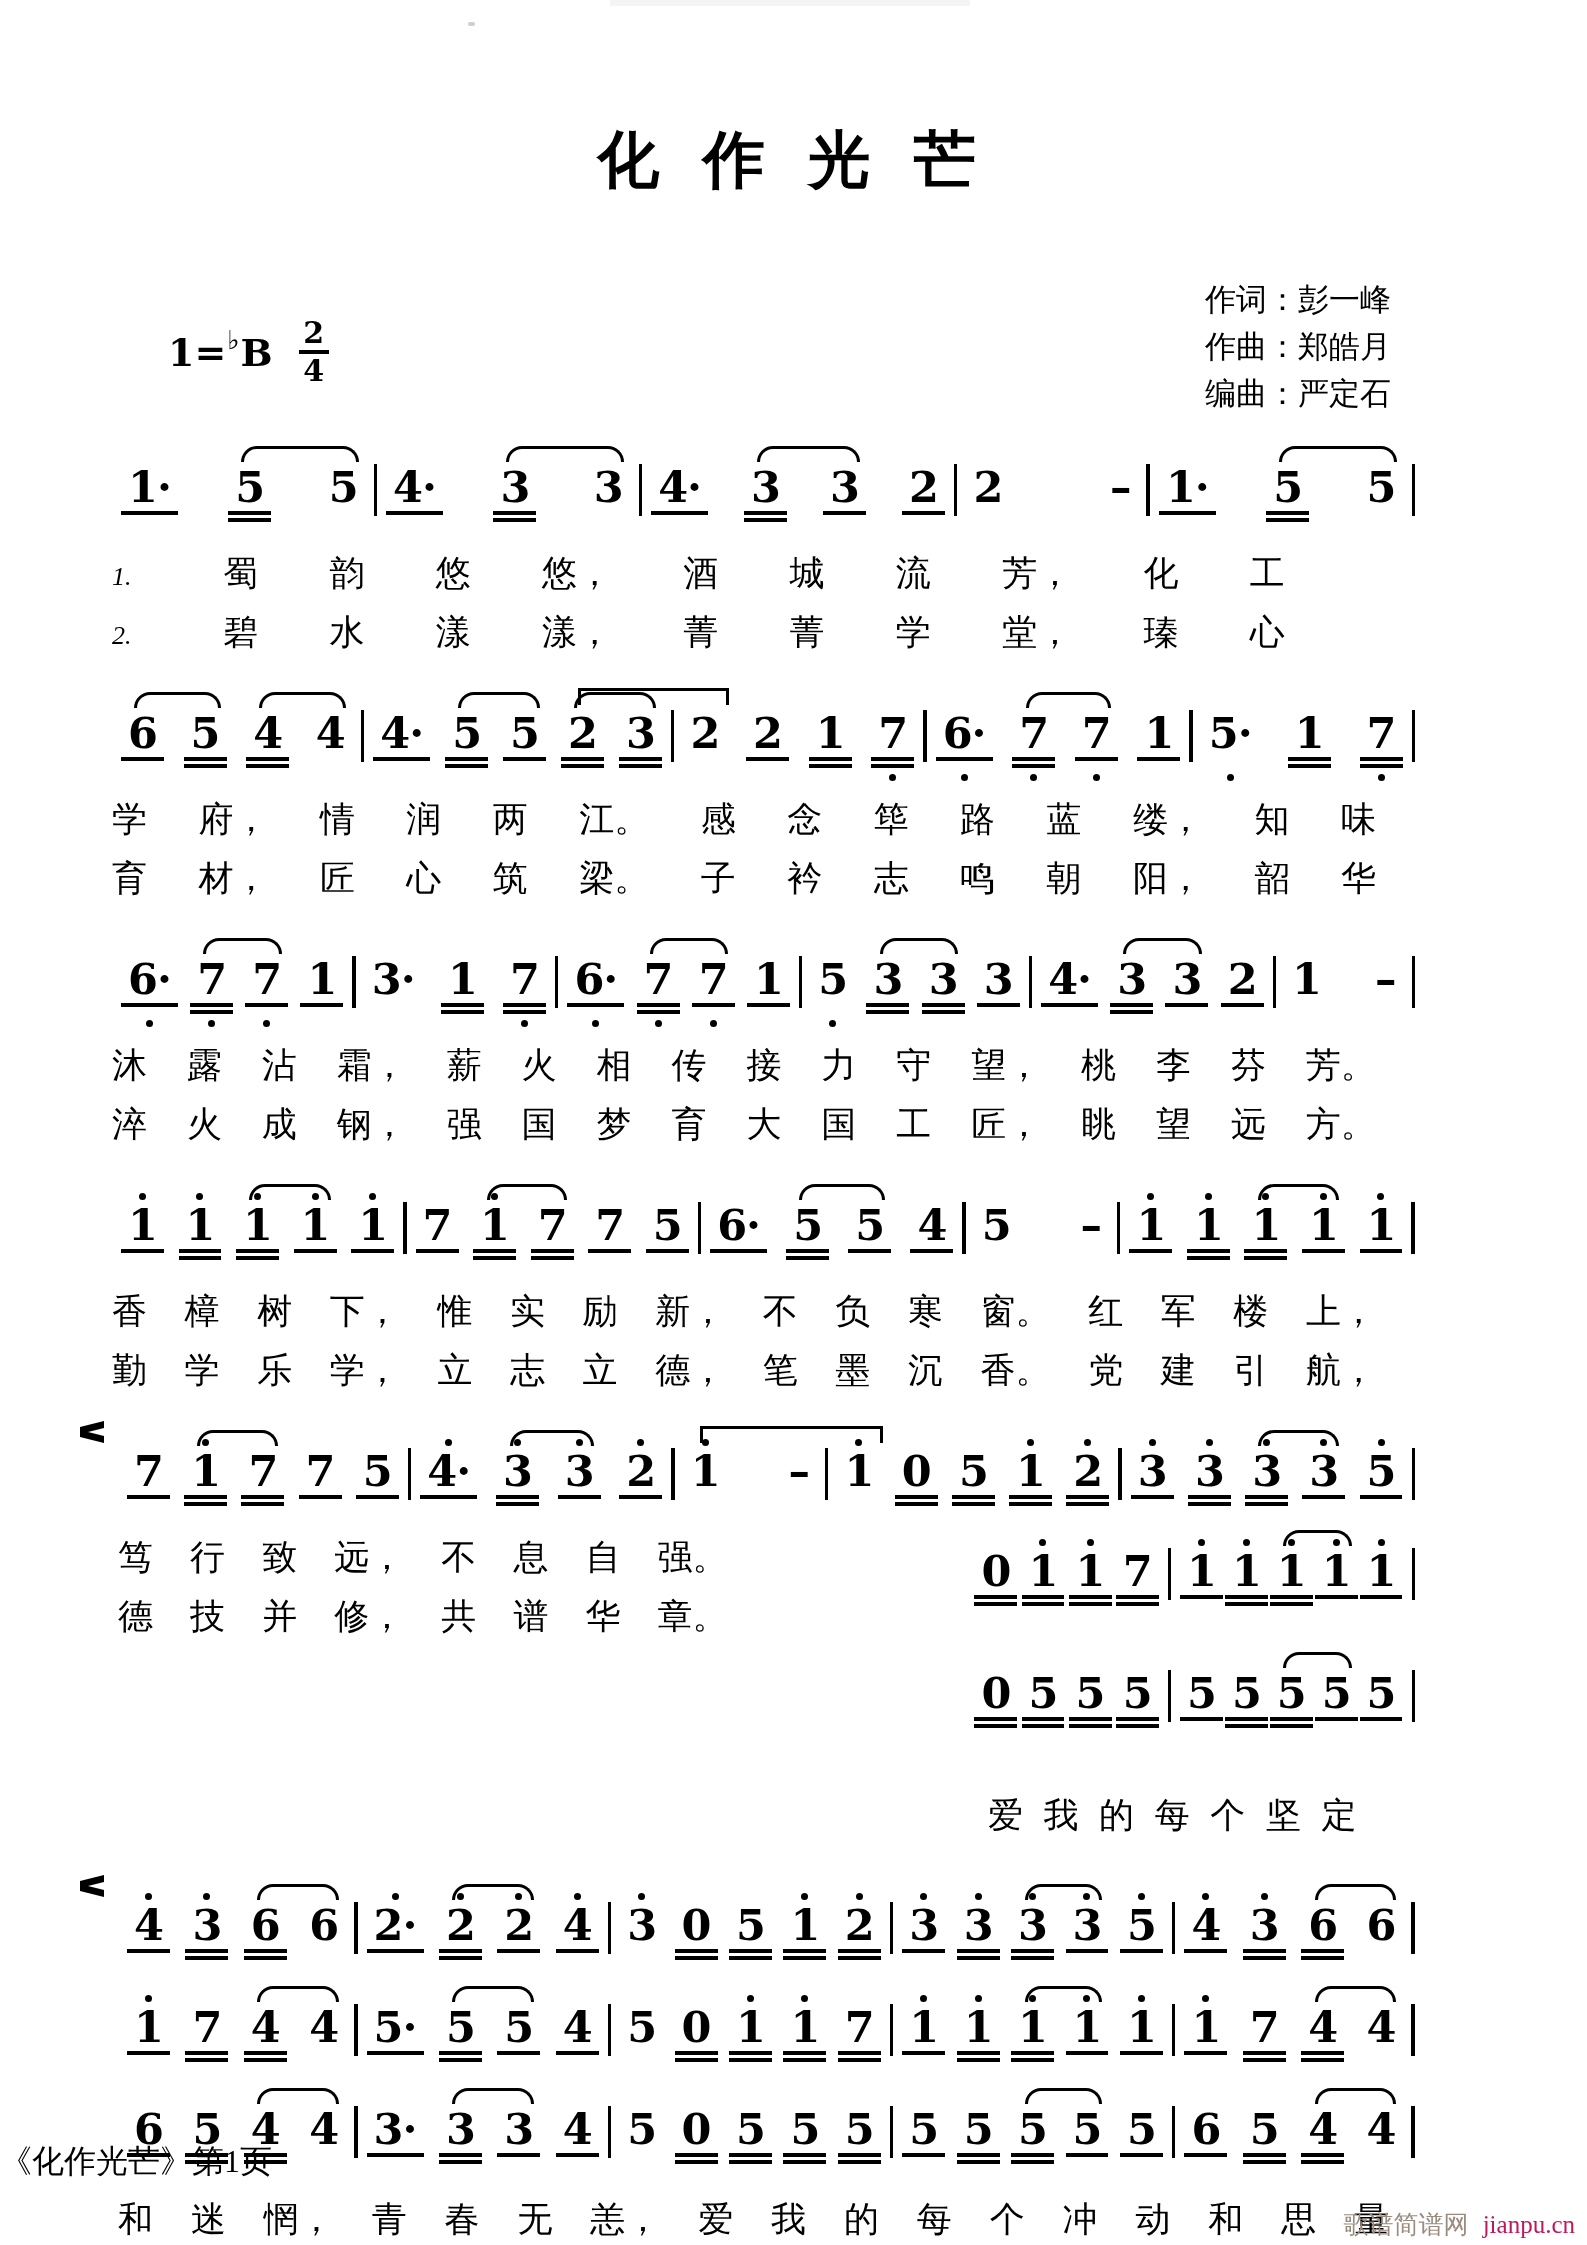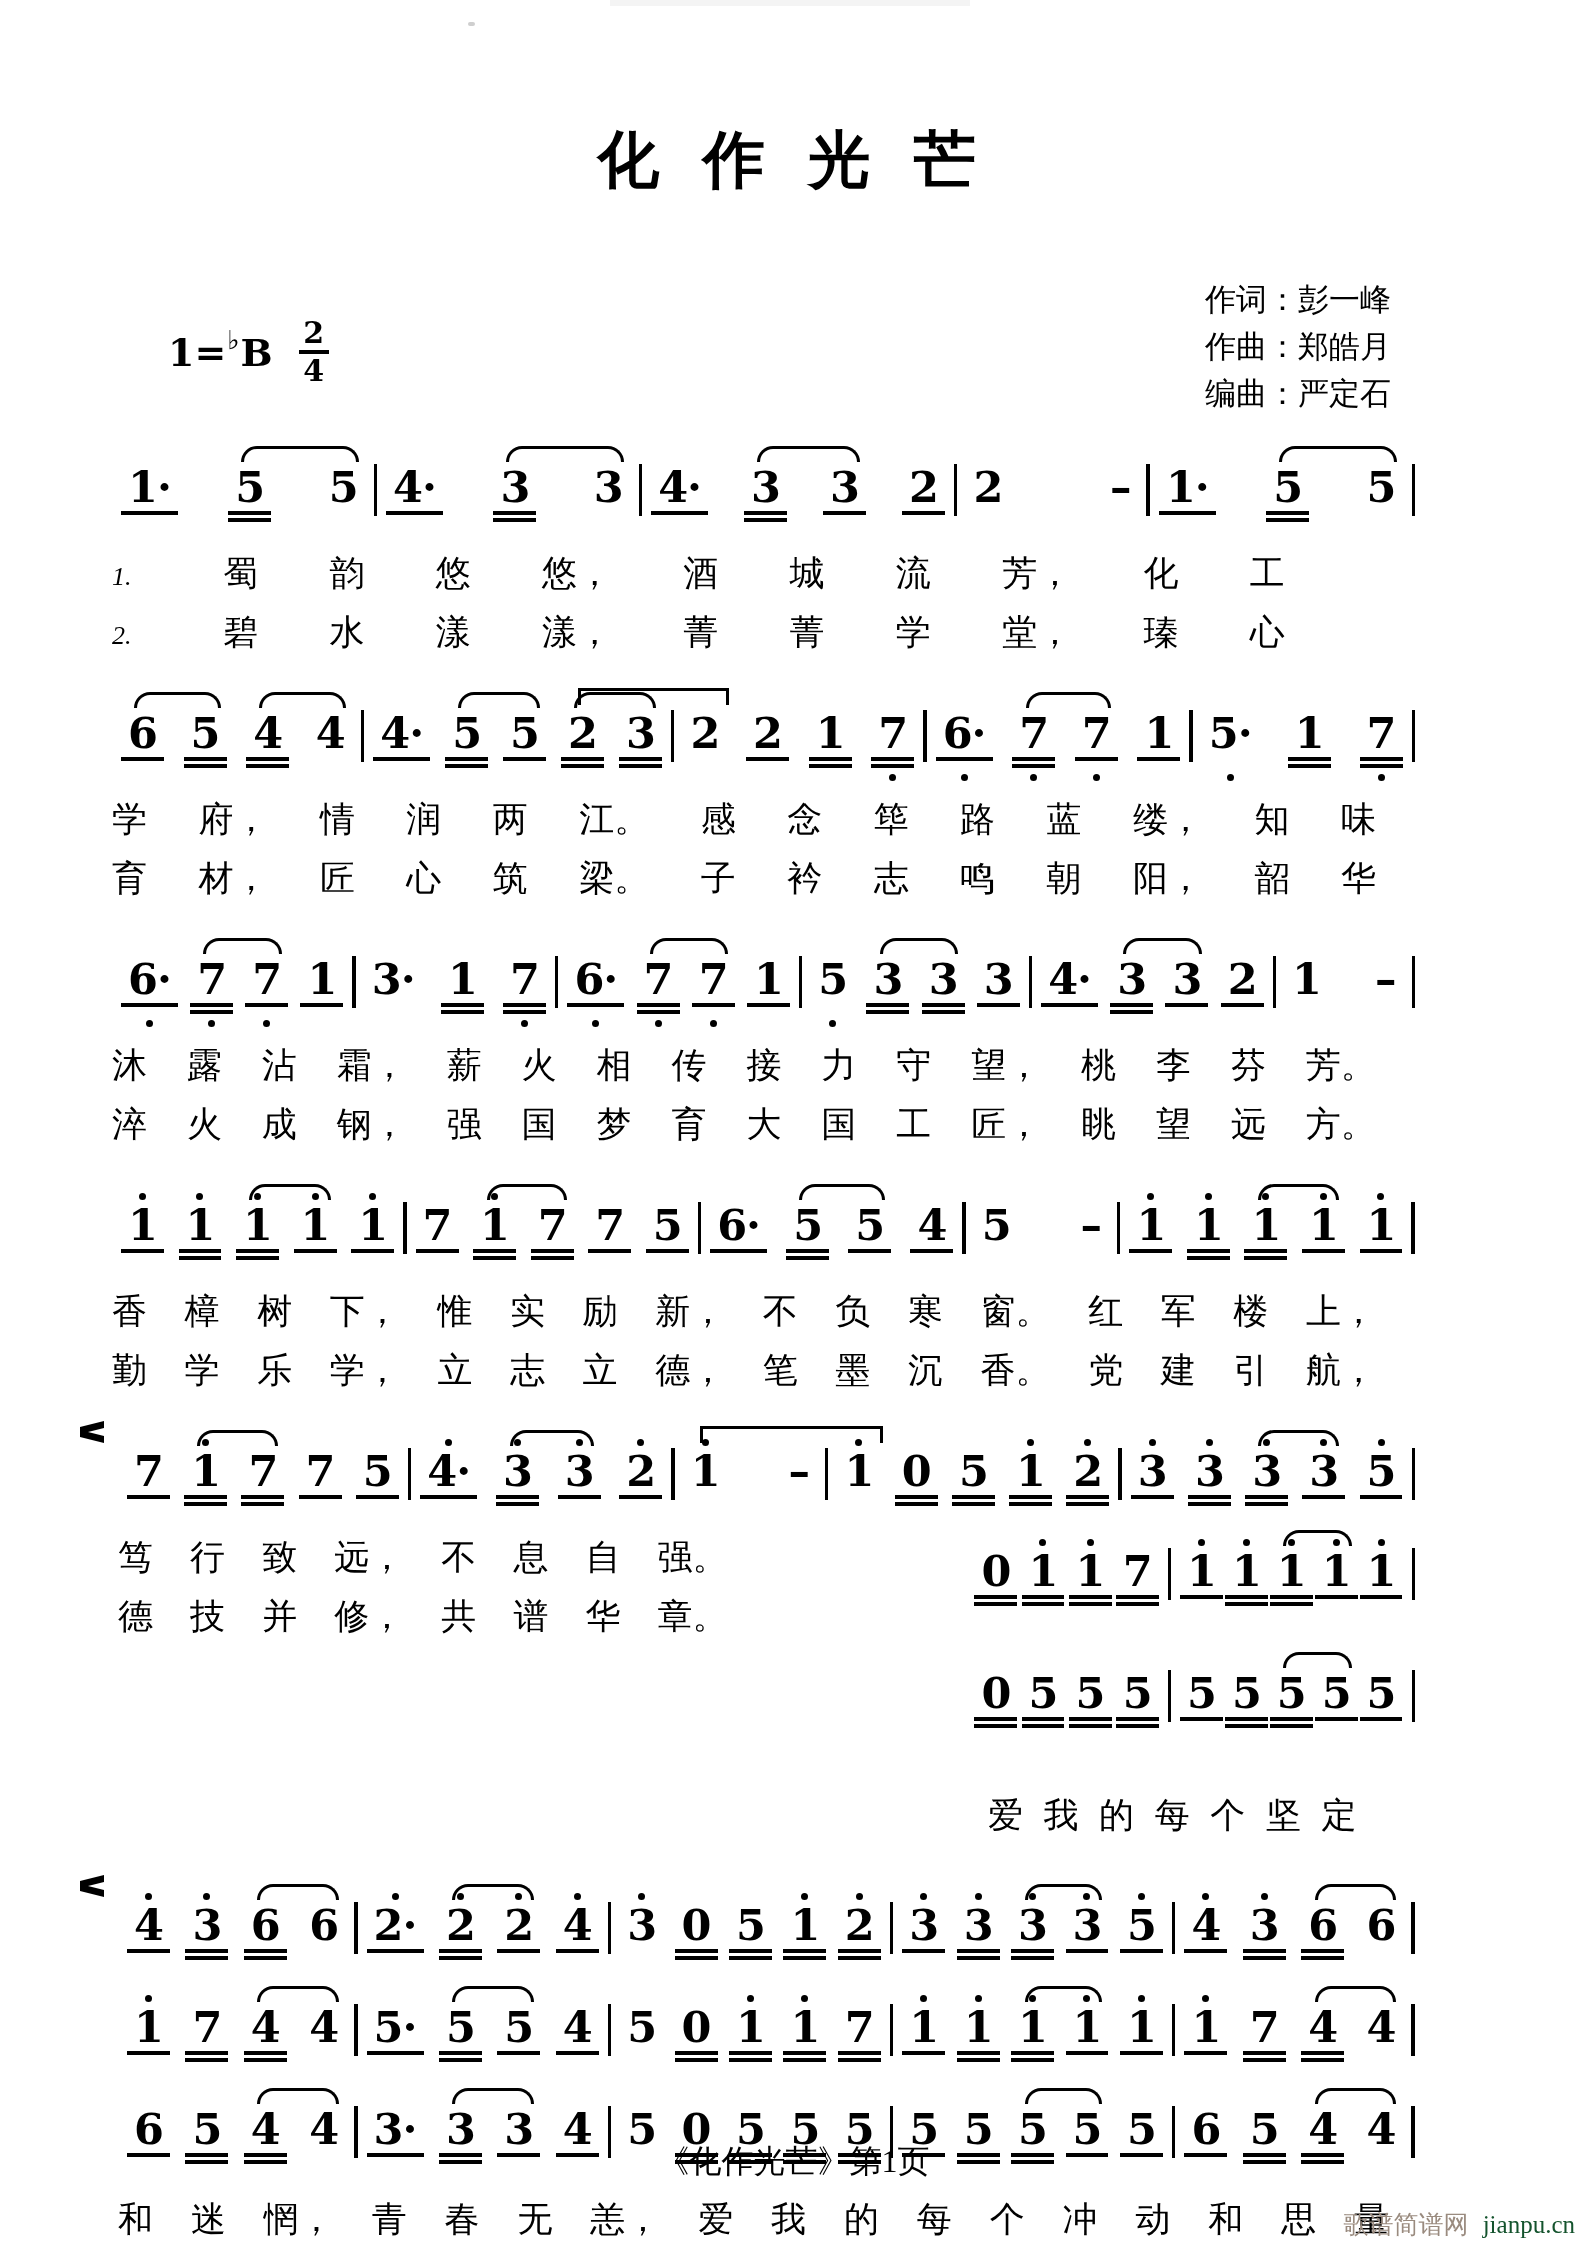--- a/index.html
+++ b/index.html
@@ -52,24 +52,24 @@
   .vnum{font-style:italic;font-size:26px;flex:none;width:40px;}
   .wfull{width:98%;}
   .w90{width:90%;}
   .w96{width:97%;}
   .w47{width:47%;}
   .rightcol{position:absolute;left:65.5%;right:0;top:100px;display:flex;flex-direction:column;gap:36px;}
   .clyr{width:82%;margin-left:5%;}
   .sys5{min-height:412px;}
   .sys6 .mrow{margin-bottom:16px;}
   
-  .footer{position:absolute;left:0;top:2140px;width:100%;text-align:center;font-size:32px;}
+  .footer{position:absolute;left:0;top:2140px;width:100%;text-align:left;font-size:32px;}
   .watermark{position:absolute;right:12px;top:2208px;font-size:25px;}
   .watermark .wsite{color:#9a8b7f;}
-  .watermark .wurl{color:#14532d;margin-left:8px;}
+  .watermark .wurl{color:#be185d;margin-left:8px;}
 </style>
 </head>
 <body>
 
 <div class="top-band"></div>
 <div class="top-dot"></div>
 
 <div class="title">化 作 光 芒</div>
 
 <div class="credits">

